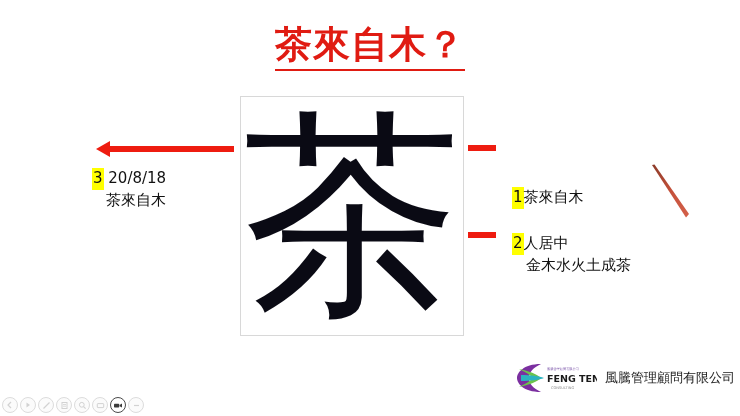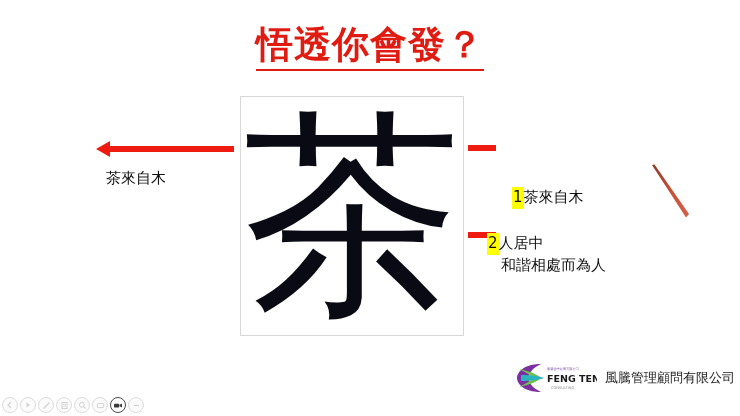--- a/index.html
+++ b/index.html
@@ -131,21 +131,21 @@
   .num-badge {
     display: inline-block;
     background: #ffff00;
     color: #111111;
     font-weight: 400;
     padding: 0 1px;
   }
 
   .block-left  { left: 92px;  top: 168px; }
   .block-r1    { left: 512px; top: 167px; margin-top: 20px; }
-  .block-r2    { left: 487px; top: 233px; }
+  .block-r2    { left: 512px; top: 233px; }
 
   
   .brush {
     position: absolute;
     left: 651px;
     top: 164px;
     width: 40px;
     height: 54px;
   }
 
@@ -201,50 +201,51 @@
     background: #ffffff;
   }
   .tb-btn svg { display: block; }
 </style>
 </head>
 <body>
 
 <div class="slide">
 
   <div class="title-wrap">
-    <span class="title-text">悟透你會發？</span>
+    <span class="title-text">茶來自木？</span>
   </div>
 
   <div class="char-box">
     <div class="char-glyph">茶</div>
   </div>
 
   <div class="arrow arrow-left">
     <div class="head-left"></div>
     <div class="shaft"></div>
   </div>
 
   <div class="arrow arrow-right-1">
     <div class="shaft"></div>
   </div>
   <div class="arrow arrow-right-2">
     <div class="shaft"></div>
   </div>
 
   <div class="block block-left">
+    <span class="line1"><span class="num-badge">3</span> <span>20/8/18</span></span>
     <span class="line2">茶來自木</span>
   </div>
 
   <div class="block block-r1">
     <span class="line1"><span class="num-badge">1</span><span>茶來自木</span></span>
   </div>
 
   <div class="block block-r2">
     <span class="line1"><span class="num-badge">2</span><span>人居中</span></span>
-    <span class="line2">和諧相處而為人</span>
+    <span class="line2">金木水火土成茶</span>
   </div>
 
   <div class="brush">
     <svg width="40" height="54" viewBox="0 0 40 54">
       <defs>
         <linearGradient id="brushGrad" x1="0" y1="0" x2="1" y2="1">
           <stop offset="0%" stop-color="#8a3a28"></stop>
           <stop offset="50%" stop-color="#c4503a"></stop>
           <stop offset="100%" stop-color="#d4614a"></stop>
         </linearGradient>

